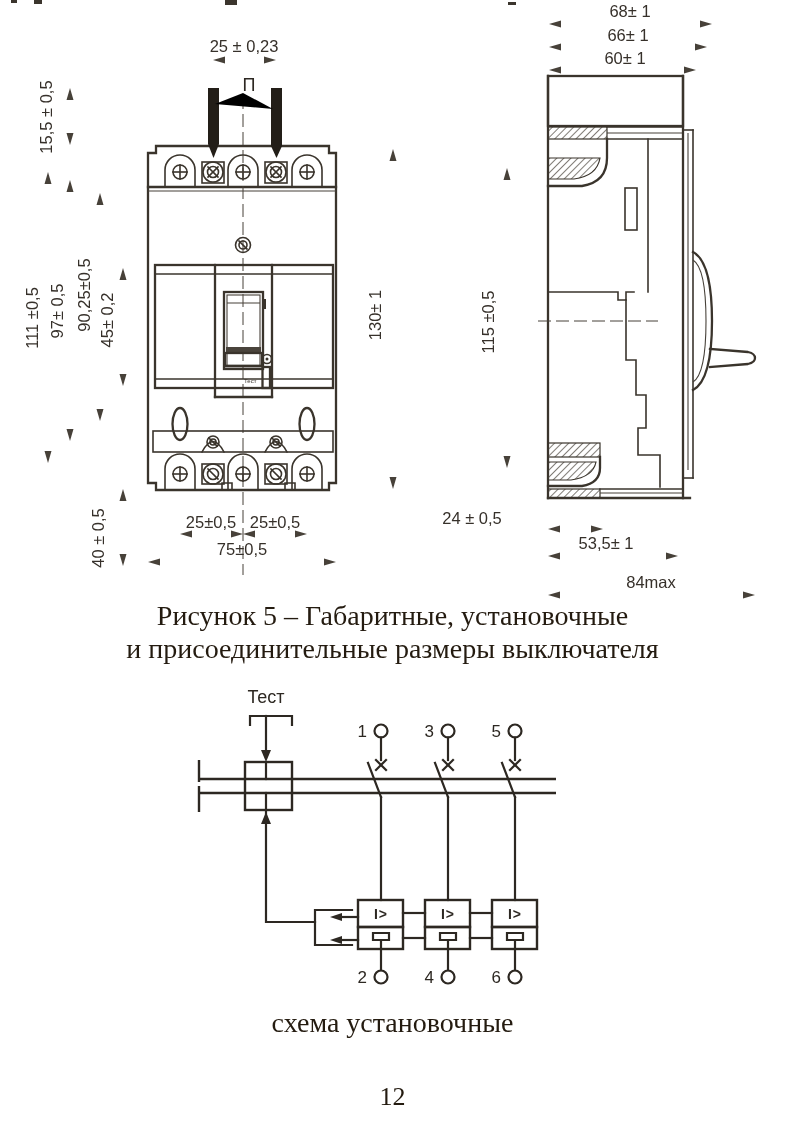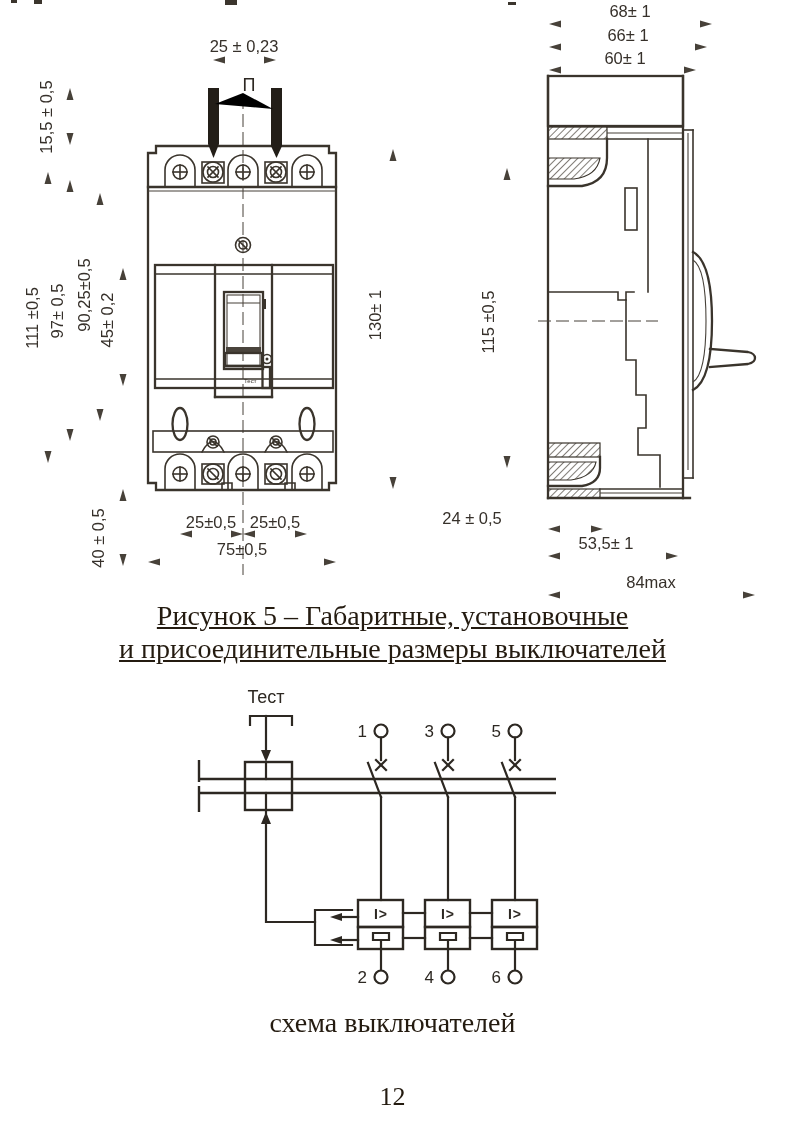--- a/index.html
+++ b/index.html
@@ -3,21 +3,21 @@
 <meta charset="utf-8">
 <style>
   html,body{margin:0;padding:0;background:#ffffff;}
   #page{position:relative;width:785px;height:1127px;background:#ffffff;overflow:hidden;
         font-family:"Liberation Sans",sans-serif;}
   svg{position:absolute;left:0;}
   #fig5{top:0;}
   #fig6{top:668px;}
   .cap{position:absolute;left:0;width:785px;text-align:center;
        font-family:"Liberation Serif",serif;color:#241b10;font-size:28px;line-height:33px;}
-  #cap5{top:599px;text-decoration:underline;}
+  #cap5{top:599px;}
   #cap6{top:1006px;}
   #pageno{position:absolute;left:0;top:1082px;width:785px;text-align:center;
           font-family:"Liberation Serif",serif;color:#241b10;font-size:26px;}
   
   .thick{stroke:#3a342c;stroke-width:2.3;fill:none;stroke-linecap:square;}
   .med{stroke:#3a342c;stroke-width:1.6;fill:none;stroke-linecap:square;}
   .thin{stroke:#474139;stroke-width:1.1;fill:none;}
   .dash{stroke:#474139;stroke-width:1;fill:none;stroke-dasharray:13 5;}
   .hatchf{fill:url(#hp);stroke:#3a342c;stroke-width:1.2;}
   .pin{fill:#231e18;stroke:none;}
@@ -297,21 +297,21 @@
     <text class="d" x="606" y="549" text-anchor="middle">53,5± 1</text>
 
     <line class="dim" x1="755" y1="370" x2="755" y2="600"></line>
     <line class="dim" x1="548" y1="595" x2="755" y2="595" marker-start="url(#ah)" marker-end="url(#ah)"></line>
     <text class="d" x="651" y="588" text-anchor="middle">84max</text>
   </g>
 </svg>
 
 <div class="cap" id="cap5">
   <div>Рисунок 5 – Габаритные, установочные</div>
-  <div>и присоединительные размеры выключателей</div>
+  <div>и присоединительные размеры выключателя</div>
 </div>
 
 <svg id="fig6" width="785" height="330" viewBox="0 668 785 330">
   <g>
     <text class="schlbl" x="266" y="703" text-anchor="middle">Тест</text>
     <polyline class="sch" points="250,725 250,716 292,716 292,725"></polyline>
     <line class="sch" x1="266" y1="716" x2="266" y2="751"></line>
     <polygon class="arr" points="261,750 271,750 266,762"></polygon>
     <rect class="schT" x="245" y="762" width="47" height="48"></rect>
     <line class="sch" x1="266" y1="762" x2="266" y2="779"></line>
@@ -381,18 +381,18 @@
     <text class="rel" x="515" y="919" text-anchor="middle">I&gt;</text>
     <rect class="schT" x="492" y="927" width="45" height="22"></rect>
     <path class="sch" d="M515,949 V940 H523 V933 H507 V940 H513"></path>
     <line class="sch" x1="515" y1="949" x2="515" y2="970"></line>
     <circle class="sch" cx="515" cy="977" r="6.5"></circle>
     <text class="sd" x="501" y="983" text-anchor="end">6</text>
   </g>
 </svg>
 
 <div class="cap" id="cap6">
-  <div>схема выключателей</div>
+  <div>схема установочные</div>
 </div>
 
 <div id="pageno">12</div>
 
 </div>
 
 </body></html>

